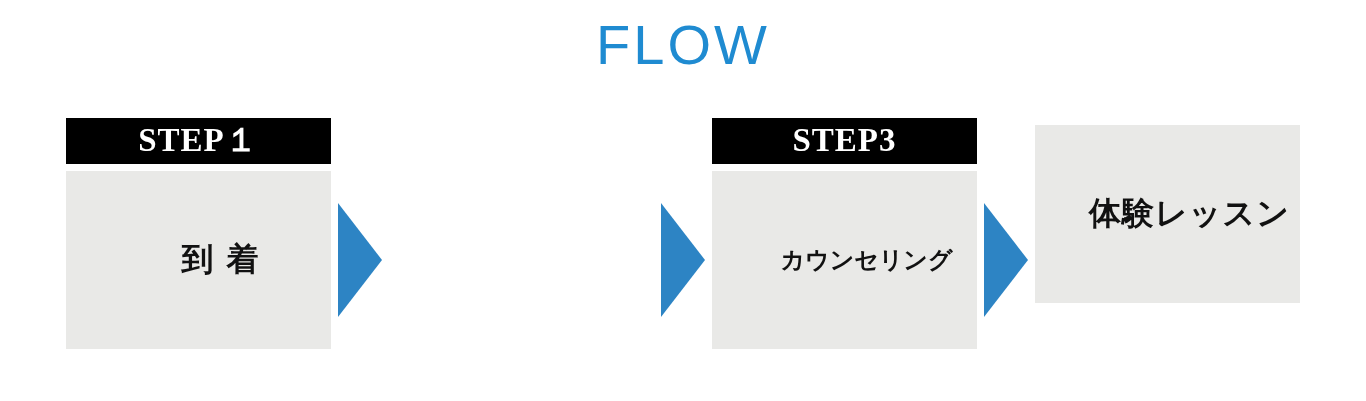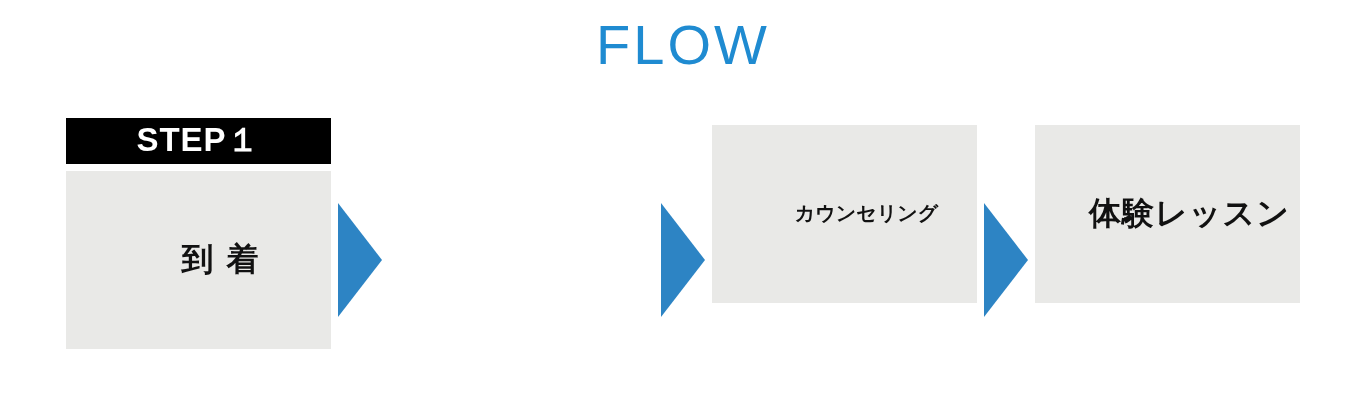--- a/index.html
+++ b/index.html
@@ -41,39 +41,39 @@
   .step-header {
     background: var(--header_bg, #000000);
     color: var(--header_text, #ffffff);
     height: 46px;
     display: flex;
     align-items: center;
     justify-content: center;
     font-weight: bold;
     font-size: 33px;
     letter-spacing: 1px;
-    font-family: Liberation Sans, sans-serif;
+    font-family: Liberation Serif, serif;
   }
   .step-body {
     margin-top: 7px;
     background: var(--box_bg, #e9e9e7);
     height: 178px;
     display: flex;
     align-items: center;
     justify-content: center;
     font-weight: bold;
     font-size: 32px;
     color: var(--box_text, #111111);
     letter-spacing: 1px;
     font-family: "DejaVu Sans", "Liberation Sans", sans-serif;
     text-align: center;
     padding-left: 44px;
   }
   .step-body.text-sm {
-    font-size: 20px;
+    font-size: 24px;
     letter-spacing: 0px;
   }
   .arrow {
     width: 58px;
     display: flex;
     justify-content: center;
     flex-shrink: 0;
   }
   .arrow-shape {
     display: block;
@@ -104,20 +104,21 @@
     </div>
 
     <div class="step">
     </div>
 
     <div class="arrow">
       <span class="arrow-shape"></span>
     </div>
 
     <div class="step">
+      <div class="step-header">STEP3</div>
       <div class="step-body text-sm">カウンセリング</div>
     </div>
 
     <div class="arrow">
       <span class="arrow-shape"></span>
     </div>
 
     <div class="step">
       <div class="step-body">体験レッスン</div>
     </div>

